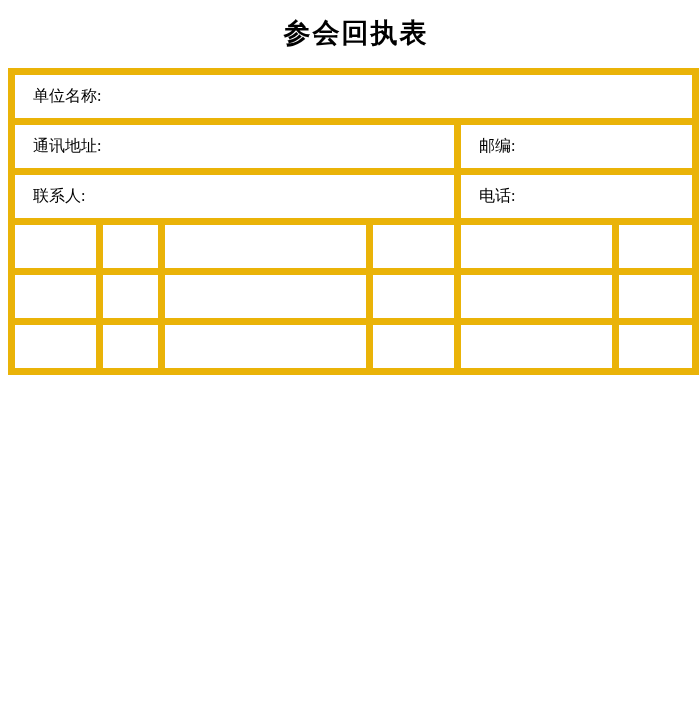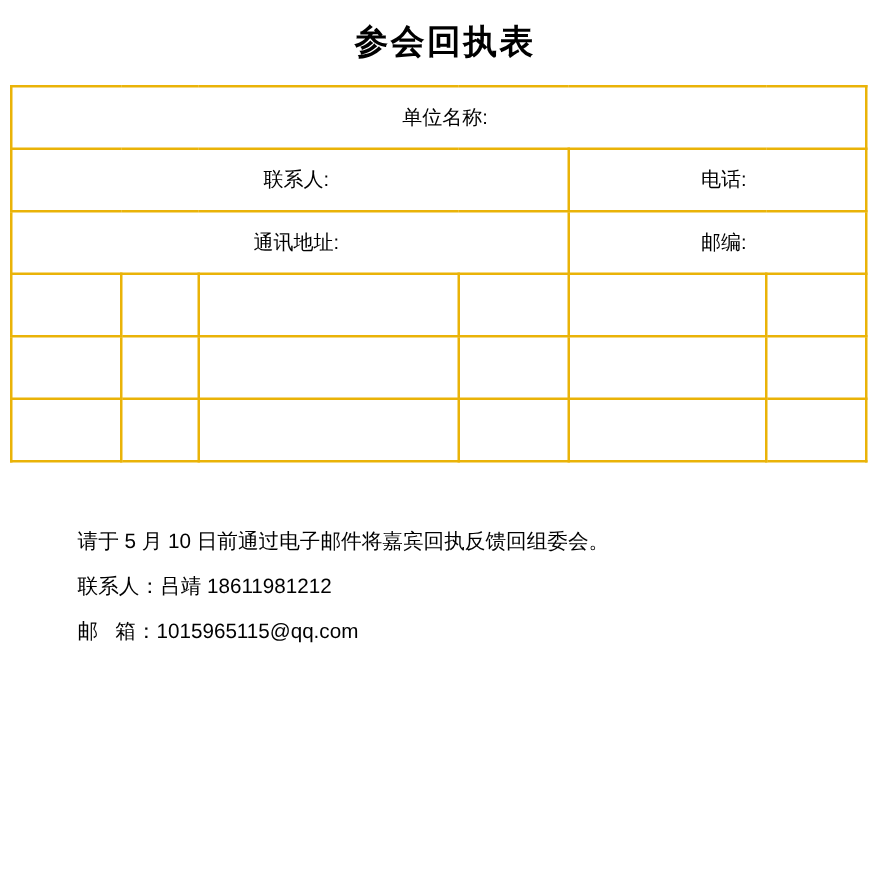--- a/index.html
+++ b/index.html
@@ -33,28 +33,27 @@
   }
   .table-wrap {
     margin: 18px 8px 0 8px;
   }
   table.receipt {
     border-collapse: collapse;
     width: 684px;
     table-layout: fixed;
   }
   table.receipt td {
-    border: 2px solid #eab308;
+    border: 7px solid #eab308;
     font-size: 16px;
-    font-family: Liberation Sans, sans-serif;
+    font-family: Liberation Serif, serif;
     padding: 0 8px;
     vertical-align: middle;
     height: 50px;
     box-sizing: border-box;
-    text-align: center;
   }
   .row-info td {
     height: 53px;
   }
   .cell-label {
     padding-left: 18px !important;
   }
   .cell-label-wide {
     padding-left: 18px !important;
   }
@@ -99,27 +98,27 @@
         <col style="width:158px">
         <col style="width:80px">
       </colgroup>
 
       <tbody>
           <tr class="row-info">
         <td class="cell-label" colspan="6">单位名称:</td>
       </tr>
 
       <tr class="row-info">
-        <td class="cell-label" colspan="4">联系人:</td>
-        <td class="cell-label-wide" colspan="2">电话:</td>
+        <td class="cell-label" colspan="4">通讯地址:</td>
+        <td class="cell-label-wide" colspan="2">邮编:</td>
       </tr>
 
       <tr class="row-info">
-        <td class="cell-label" colspan="4">通讯地址:</td>
-        <td class="cell-label-wide" colspan="2">邮编:</td>
+        <td class="cell-label" colspan="4">联系人:</td>
+        <td class="cell-label-wide" colspan="2">电话:</td>
       </tr>
 
 
 
       <tr class="blank">
         <td></td>
         <td></td>
         <td></td>
         <td></td>
         <td></td>
@@ -140,19 +139,14 @@
         <td></td>
         <td></td>
         <td></td>
         <td></td>
         <td></td>
       </tr>
     </tbody>
       </table>
   </div>
 
-  <div class="notes">
-    <div>请于 5 月 10 日前通过电子邮件将嘉宾回执反馈回组委会。</div>
-    <div>联系人：吕靖 18611981212</div>
-    <div>邮   箱：1015965115@qq.com</div>
-  </div>
 
 </div>
 
 </body></html>

